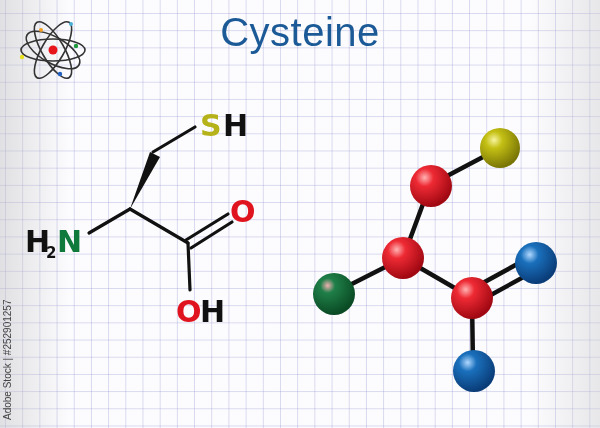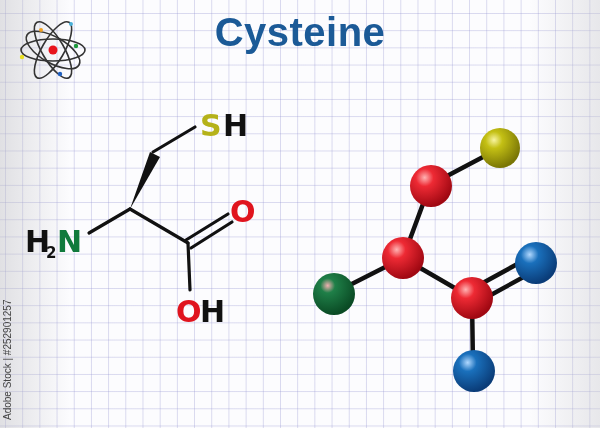--- a/index.html
+++ b/index.html
@@ -20,21 +20,21 @@
   .shade-left {
     position: absolute; left: 0; top: 0; bottom: 0; width: 70px;
     background: linear-gradient(to right, rgba(190,190,195,0.45), rgba(255,255,255,0));
   }
   .shade-right {
     position: absolute; right: 0; top: 0; bottom: 0; width: 70px;
     background: linear-gradient(to left, rgba(200,200,205,0.4), rgba(255,255,255,0));
   }
   .title {
     position: absolute; left: 0; right: 0; top: 10px;
-    text-align: center; font-size: 40px; font-weight: bold;
+    text-align: center; font-size: 40px; font-weight: normal;
     color: #1b5a97; letter-spacing: 0.5px;
   }
   .atom-icon { position: absolute; left: 18px; top: 15px; width: 70px; height: 70px; }
   .diagram { position: absolute; left: 0; top: 0; width: 600px; height: 428px; }
   .lbl { font-family: "DejaVu Sans", sans-serif; font-weight: bold; }
   .watermark {
     position: absolute; left: 2px; top: 420px;
     transform: rotate(-90deg); transform-origin: 0 0;
     font-size: 10px; color: #444; white-space: nowrap;
   }

